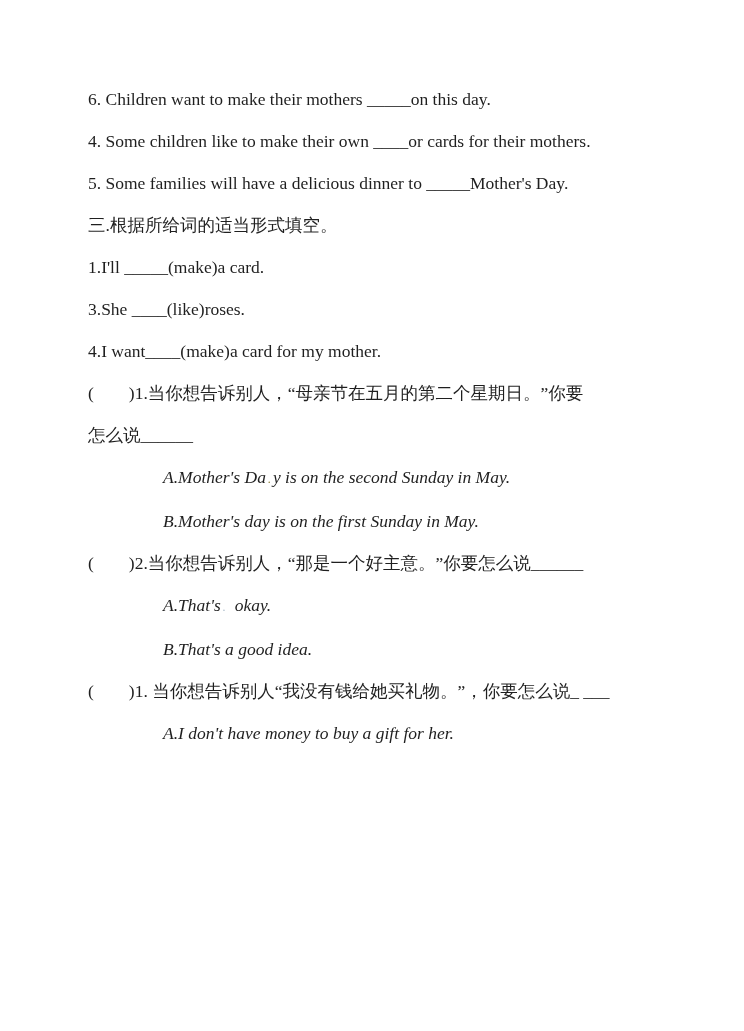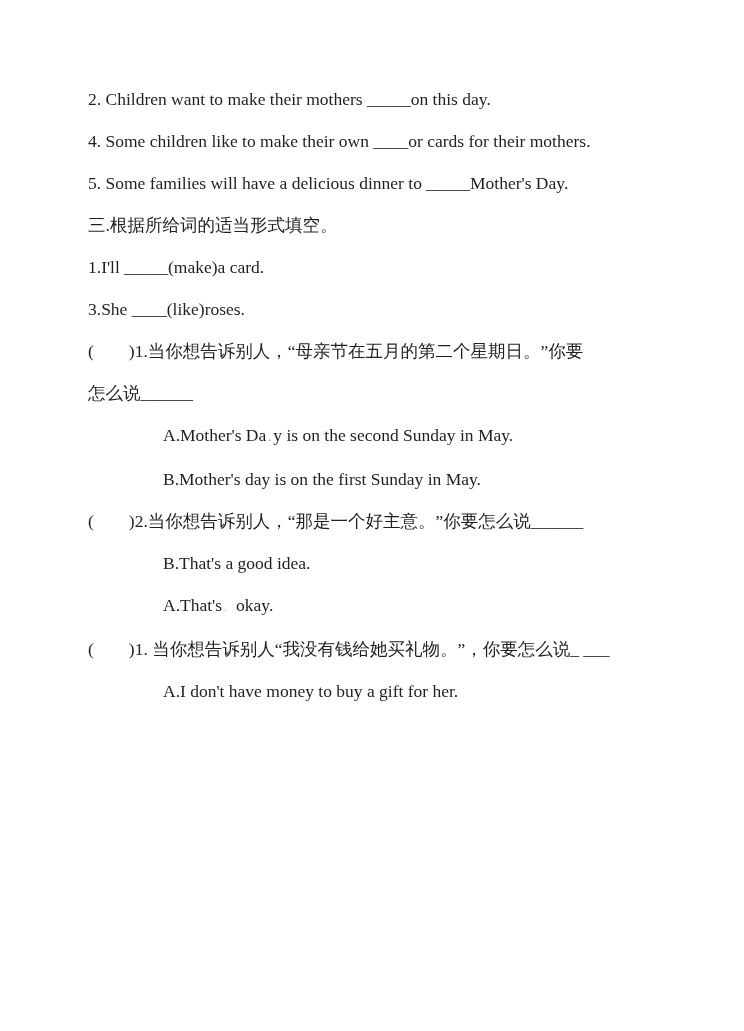--- a/index.html
+++ b/index.html
@@ -19,20 +19,21 @@
     font-size: 17.5px;
     color: #1f1f1f;
   }
   .ln {
     margin: 0;
     line-height: 42px;
     white-space: pre-wrap;
   }
   .opt {
     padding-left: 75px;
+    font-style: italic;
   }
   .dot-a {
     color: #8a7b2e;
     font-size: 12px;
     margin: 0 2px;
     vertical-align: baseline;
   }
   .dot-b {
     color: #a8bac9;
     font-size: 12px;
@@ -41,34 +42,35 @@
   }
   .gap-post {
     margin-left: 9px;
   }
 </style>
 </head>
 <body>
 
 <div class="page">
 
-  <p class="ln">2. Children want to make their mothers _____on this day.</p>
+  <p class="ln">6. Children want to make their mothers _____on this day.</p>
   <p class="ln">4. Some children like to make their own ____or cards for their mothers.</p>
   <p class="ln">5. Some families will have a delicious dinner to _____Mother's Day.</p>
 
   <p class="ln">三.根据所给词的适当形式填空。</p>
   <p class="ln">1.I'll _____(make)a card.</p>
   <p class="ln">3.She ____(like)roses.</p>
+  <p class="ln">4.I want____(make)a card for my mother.</p>
 
 
   <p class="ln">(        )1.当你想告诉别人，“母亲节在五月的第二个星期日。”你要</p>
   <p class="ln">怎么说______</p>
   <p class="ln opt"><span>A.Mother's Da</span><span class="dot-a">.</span><span>y is on the second Sunday in May.</span></p>
   <p class="ln opt">B.Mother's day is on the first Sunday in May.</p>
 
   <p class="ln">(        )2.当你想告诉别人，“那是一个好主意。”你要怎么说______</p>
+  <p class="ln opt"><span>A.That's</span><span class="dot-b">.</span><span class="gap-post">okay.</span></p>
   <p class="ln opt">B.That's a good idea.</p>
-  <p class="ln opt"><span>A.That's</span><span class="dot-b">.</span><span class="gap-post">okay.</span></p>
 
   <p class="ln">(        )1. 当你想告诉别人“我没有钱给她买礼物。”，你要怎么说_ ___</p>
   <p class="ln opt">A.I don't have money to buy a gift for her.</p>
 
 </div>
 
 </body></html>

